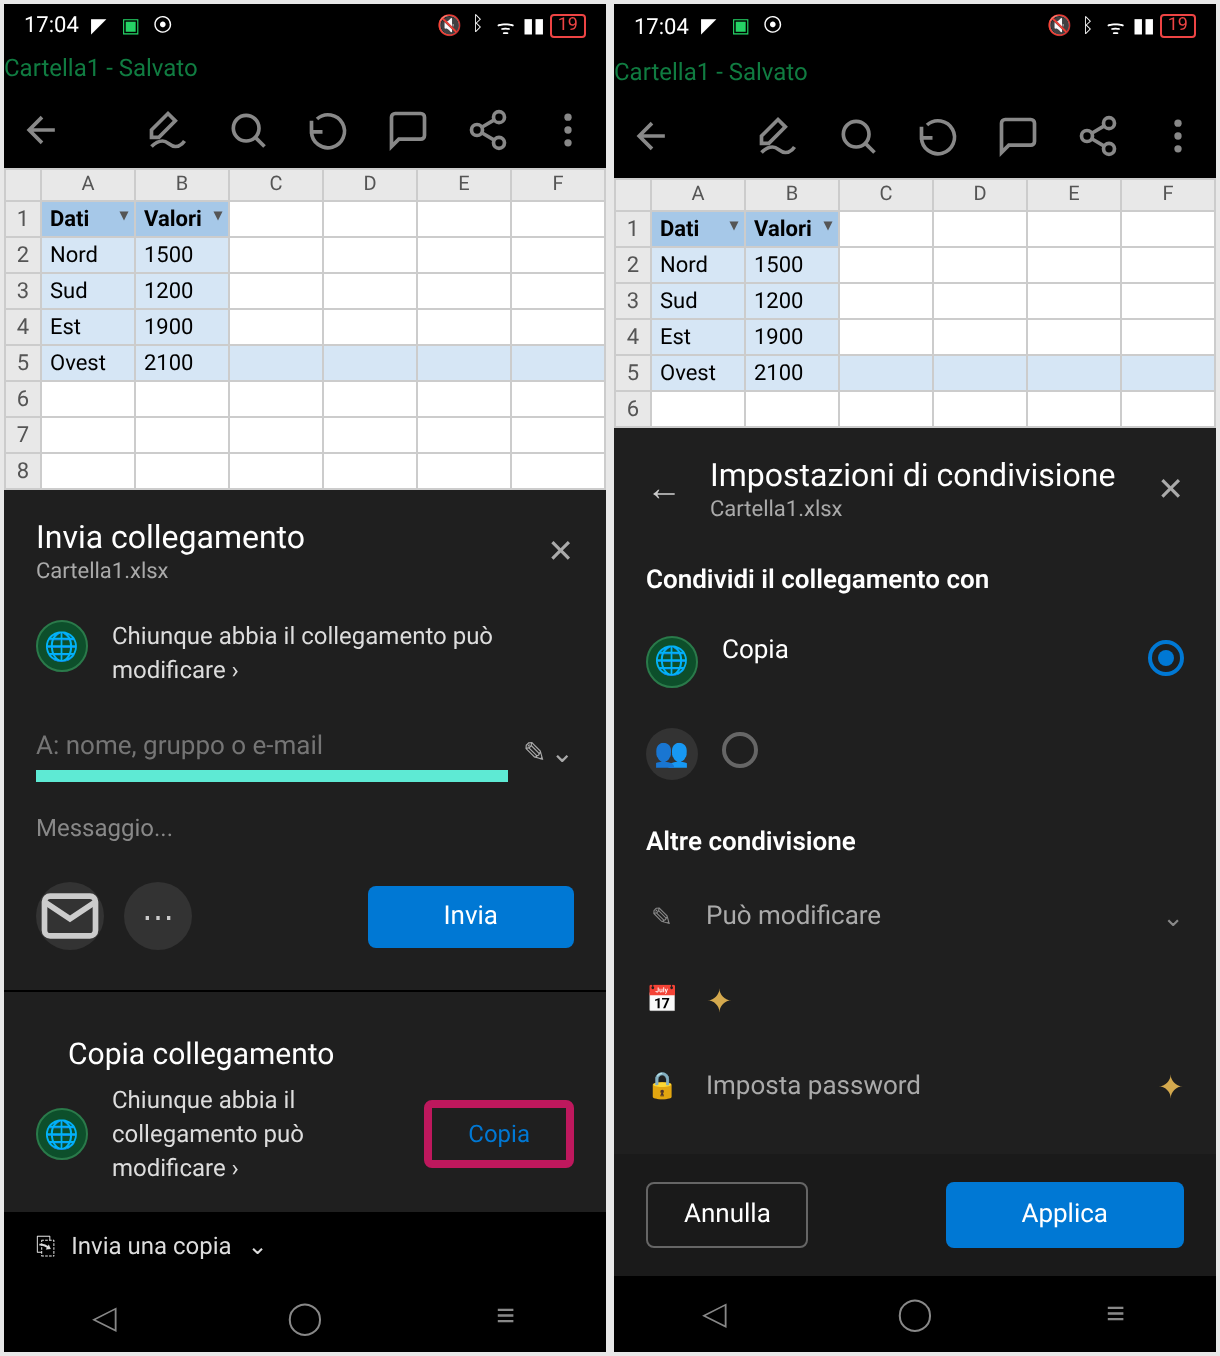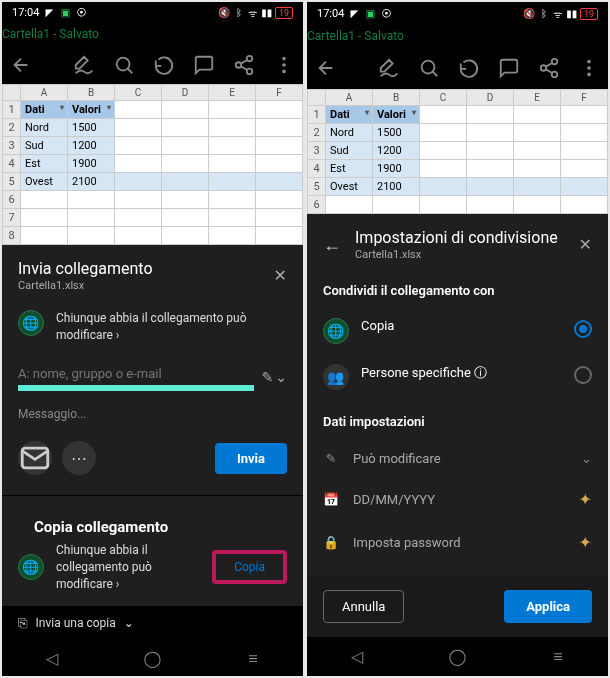--- a/index.html
+++ b/index.html
@@ -31,24 +31,24 @@
 .back-arrow{color:#ccc;margin-right:14px;font-size:18px}
 .link-row{display:flex;align-items:flex-start;gap:12px;padding:10px 16px}
 .globe-icon{width:26px;height:26px;border-radius:50%;background:#0d4f2b;border:1px solid #2a7a4a;display:flex;align-items:center;justify-content:center;color:#5fc98a;font-size:14px;flex-shrink:0}
 .link-text{font-size:12px;color:#ddd;line-height:1.4}
 .input-row{padding:8px 16px;display:flex;align-items:center;gap:8px}
 .input-field{flex:1;border:none;border-bottom:6px solid #5eead4;background:transparent;color:#999;font-size:13px;padding:4px 0}
 .pen-dd{color:#aaa;font-size:14px;display:flex;align-items:center;gap:2px}
 .msg-row{padding:8px 16px;color:#888;font-size:12px}
 .action-row{display:flex;align-items:center;padding:12px 16px;gap:10px}
 .circ-btn{width:34px;height:34px;border-radius:50%;background:#333;display:flex;align-items:center;justify-content:center;color:#ccc;font-size:16px}
-.primary-btn{margin-left:auto;background:#0078d4;color:#fff;border:none;border-radius:4px;padding:8px 22px;font-size:13px;font-weight:700}
+.primary-btn{margin-left:auto;background:#0078d4;color:#fff;border:none;border-radius:4px;padding:8px 38px;font-size:13px;font-weight:400}
 .secondary-btn{background:transparent;border:4px solid #be185d;color:#0078d4;border-radius:4px;padding:6px 18px;font-size:12px}
 .divider{height:1px;background:#000;margin:8px 0}
-.section-title{font-size:15px;font-weight:700;color:#fff;padding:0 16px 6px}
+.section-title{font-size:15px;font-weight:400;color:#fff;padding:0 16px 6px}
 .copy-section{padding:14px 16px}
 .copy-row{display:flex;align-items:center;gap:12px}
 .copy-text{flex:1;font-size:12px;color:#ddd;line-height:1.4}
 .bottom-bar{background:#000;padding:10px 16px;display:flex;align-items:center}
 .send-copy{color:#ddd;font-size:12px;display:flex;align-items:center;gap:8px}
 .nav-bar{height:40px;background:#000;display:flex;justify-content:space-around;align-items:center;color:#888}
 .nav-icon{width:20px;height:20px;display:flex;align-items:center;justify-content:center}
 
 .settings-body{flex:1;padding:0 0 12px}
 .sec-label{font-size:13px;font-weight:600;color:#fff;padding:14px 16px 10px}
@@ -420,34 +420,30 @@
       <div class="sec-label">Condividi il collegamento con</div>
       <div class="opt-row">
         <div class="globe-icon">🌐</div>
         <div class="opt-text">
           <div class="opt-title">Copia</div>
         </div>
         <div class="radio sel"></div>
       </div>
       <div class="opt-row">
         <div class="opt-icon">👥</div>
-        <div class="opt-text">
-          <div class="opt-title">Persone specifiche ⓘ</div>
-        </div>
         <div class="radio"></div>
       </div>
-      <div class="sec-label">Dati impostazioni</div>
+      <div class="sec-label">Altre condivisione</div>
       <div class="setting-row">
         <span class="icon">✎</span>
         <span class="lbl">Può modificare</span>
         <span class="chev-down">⌄</span>
       </div>
       <div class="setting-row">
         <span class="icon">📅</span>
-        <span class="lbl">DD/MM/YYYY</span>
         <span class="plus-gold">✦</span>
       </div>
       <div class="setting-row">
         <span class="icon">🔒</span>
         <span class="lbl">Imposta password</span>
         <span class="plus-gold">✦</span>
       </div>
     </div>
     <div class="footer-btns">
       <button class="btn-outline">Annulla</button>

